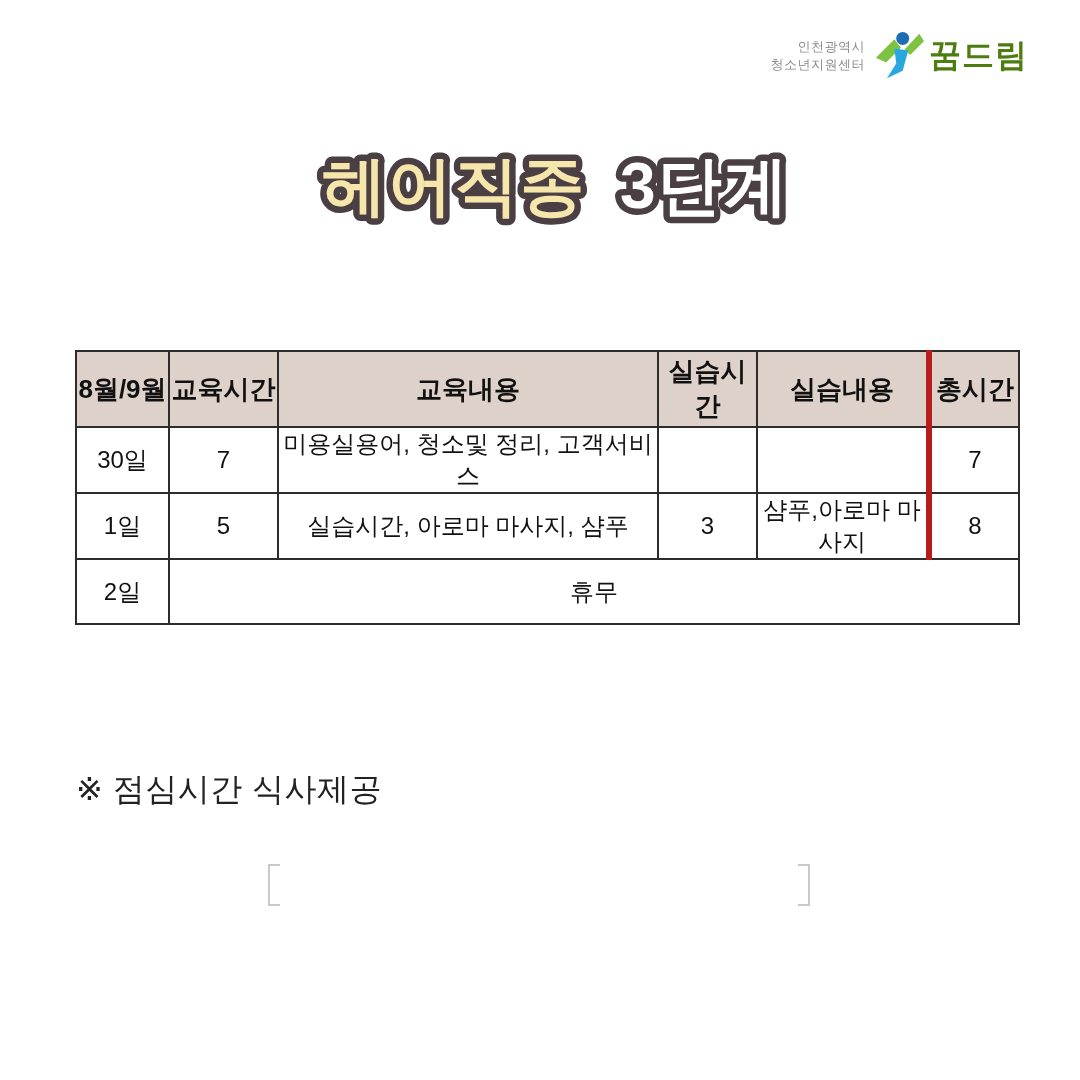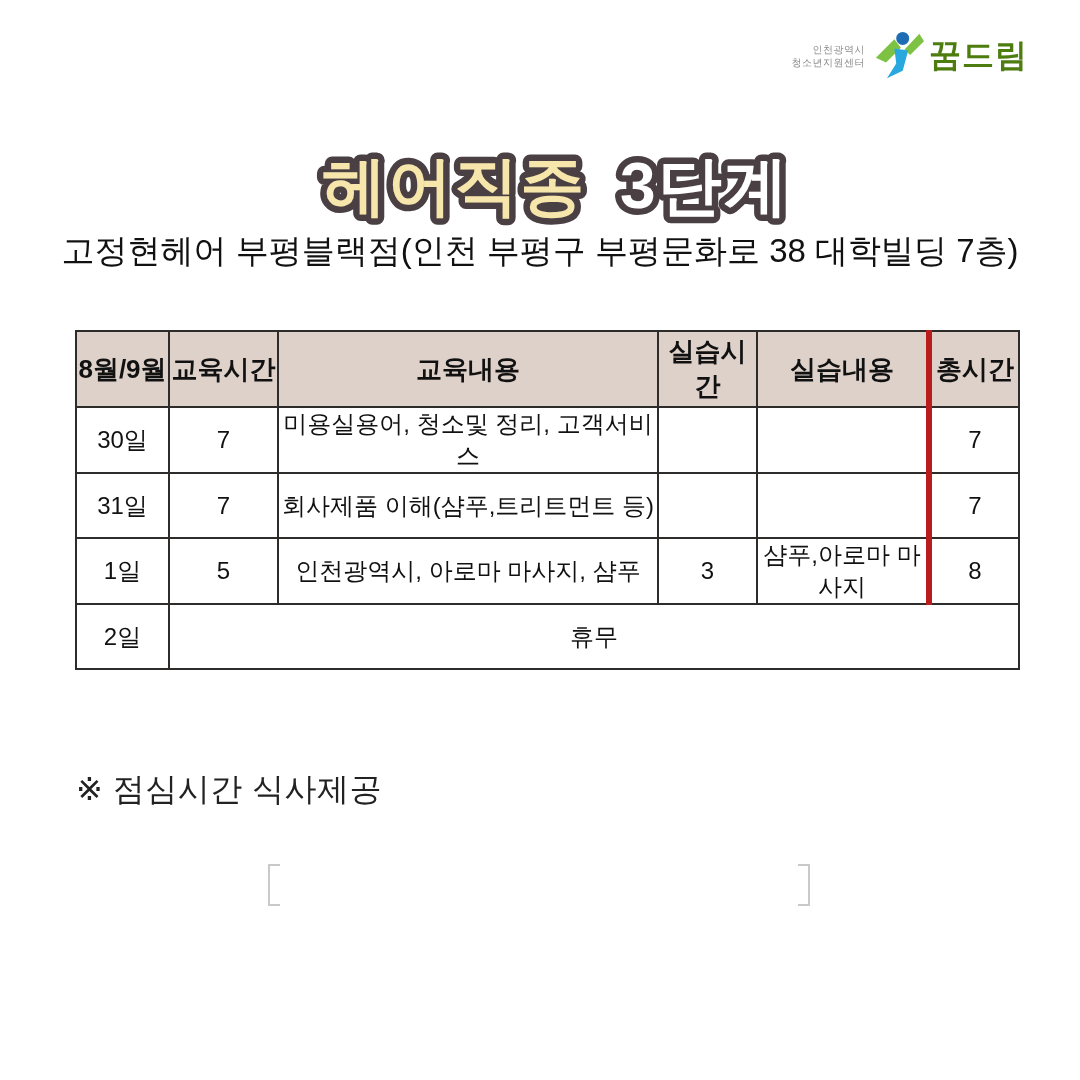--- a/index.html
+++ b/index.html
@@ -1,34 +1,34 @@
 <!DOCTYPE html>
 <html><head>
 <meta charset="utf-8">
 <style>
   * { margin:0; padding:0; box-sizing:border-box; }
   html,body { width:1080px; height:1080px; background:#ffffff; font-family:"Liberation Sans","DejaVu Sans",sans-serif; }
   .page { position:relative; width:1080px; height:1080px; background:#ffffff; overflow:hidden; }
 
   
   .logo { position:absolute; top:30px; right:52px; display:flex; align-items:center; }
-  .logo-org { text-align:right; color:#8b8b8b; font-size:10px; line-height:1.35; margin-right:9px; letter-spacing:.5px; }
+  .logo-org { text-align:right; color:#8b8b8b; font-size:13px; line-height:1.35; margin-right:9px; letter-spacing:.5px; }
   .logo-figure { width:50px; height:52px; margin-right:5px; }
   .logo-brand { color:#4d7c0f; font-size:32px; font-weight:bold; letter-spacing:1px; }
 
   
   .title-wrap { position:absolute; top:138px; left:16px; width:1080px; text-align:center; }
   .title-svg { width:1080px; height:95px; }
   .title-svg text { font-family:"Liberation Sans","DejaVu Sans",sans-serif; font-size:64px; font-weight:bold; letter-spacing:2px; }
 
   
   .subtitle { position:absolute; top:228px; left:0; width:1080px; text-align:center; color:#111; font-size:33px; font-weight:500; line-height:1.42; }
 
   
-  .edu-table { position:absolute; top:330px; left:75px; width:943px; border-collapse:collapse; table-layout:fixed; }
+  .edu-table { position:absolute; top:350px; left:75px; width:943px; border-collapse:collapse; table-layout:fixed; }
   .edu-table th, .edu-table td { border:2px solid #2e2b2b; text-align:center; vertical-align:middle; color:#111; overflow:hidden; }
   .edu-table th { background:#ddd1ca; font-size:26px; font-weight:bold; height:76px; }
   .edu-table td { background:#ffffff; font-size:24px; font-weight:400; height:65px; }
   .edu-table .total-col { border-left:6px solid #b91c1c; }
 
   
   .footnote { position:absolute; top:768px; left:76px; font-size:32px; font-weight:500; color:#222; letter-spacing:.5px; }
 
   
   .ph-bracket { position:absolute; top:864px; width:12px; height:42px; }
@@ -57,21 +57,20 @@
   <div class="title-wrap">
     <svg class="title-svg" viewBox="0 0 1080 95">
       <text x="540" y="70" text-anchor="middle" stroke="#4a4044" stroke-width="13" stroke-linejoin="round" paint-order="stroke">
         <tspan fill="#f7e6ab">헤어직종</tspan>
         <tspan fill="#ffffff" dx="14">3단계</tspan>
       </text>
     </svg>
   </div>
 
   <div class="subtitle">
-    <div>고정현헤어 부평블랙점(인천 부평구 부평문화로 38 대학빌딩 7층)</div>
   </div>
 
   <table class="edu-table">
     <colgroup>
       <col style="width:93px">
         <col style="width:109px">
         <col style="width:380px">
       <col style="width:99px">
         <col style="width:172px">
         <col style="width:90px">
@@ -87,31 +86,23 @@
     </tr>
     <tr>
       <td>30일</td>
       <td>7</td>
       <td>미용실용어, 청소및 정리, 고객서비스</td>
       <td></td>
       <td></td>
       <td class="total-col">7</td>
     </tr>
     <tr>
-      <td>31일</td>
-      <td>7</td>
-      <td>회사제품 이해(샴푸,트리트먼트 등)</td>
-      <td></td>
-      <td></td>
-      <td class="total-col">7</td>
-    </tr>
-    <tr>
       <td>1일</td>
       <td>5</td>
-      <td>인천광역시, 아로마 마사지, 샴푸</td>
+      <td>실습시간, 아로마 마사지, 샴푸</td>
       <td>3</td>
       <td>샴푸,아로마 마사지</td>
       <td class="total-col">8</td>
     </tr>
     <tr>
       <td>2일</td>
       <td colspan="5">휴무</td>
     </tr>
   </tbody>
     </table>

